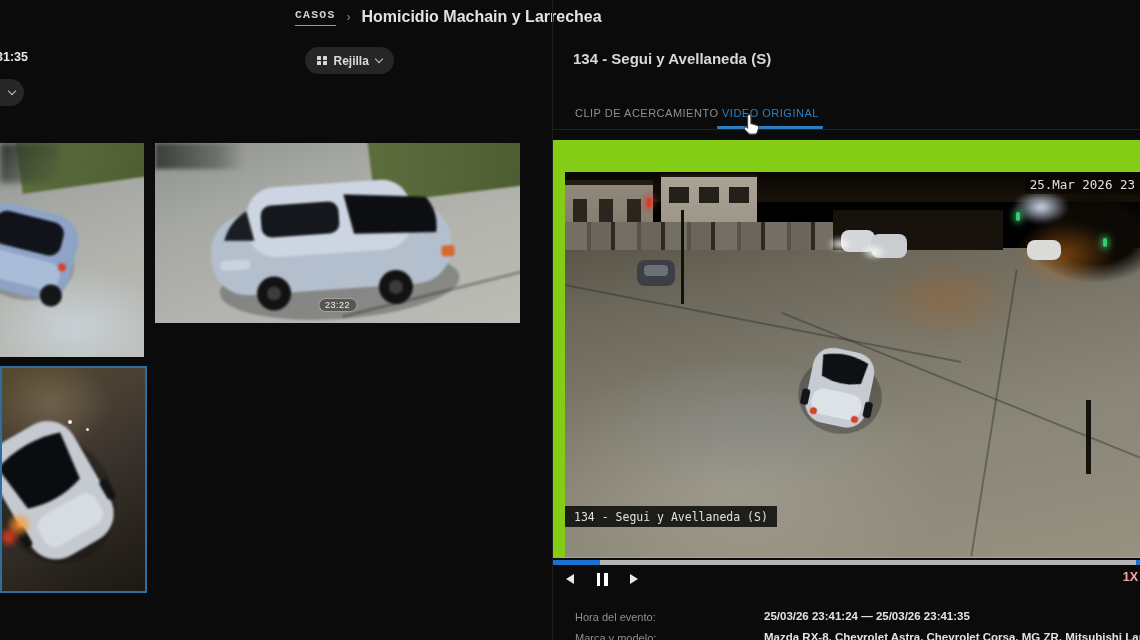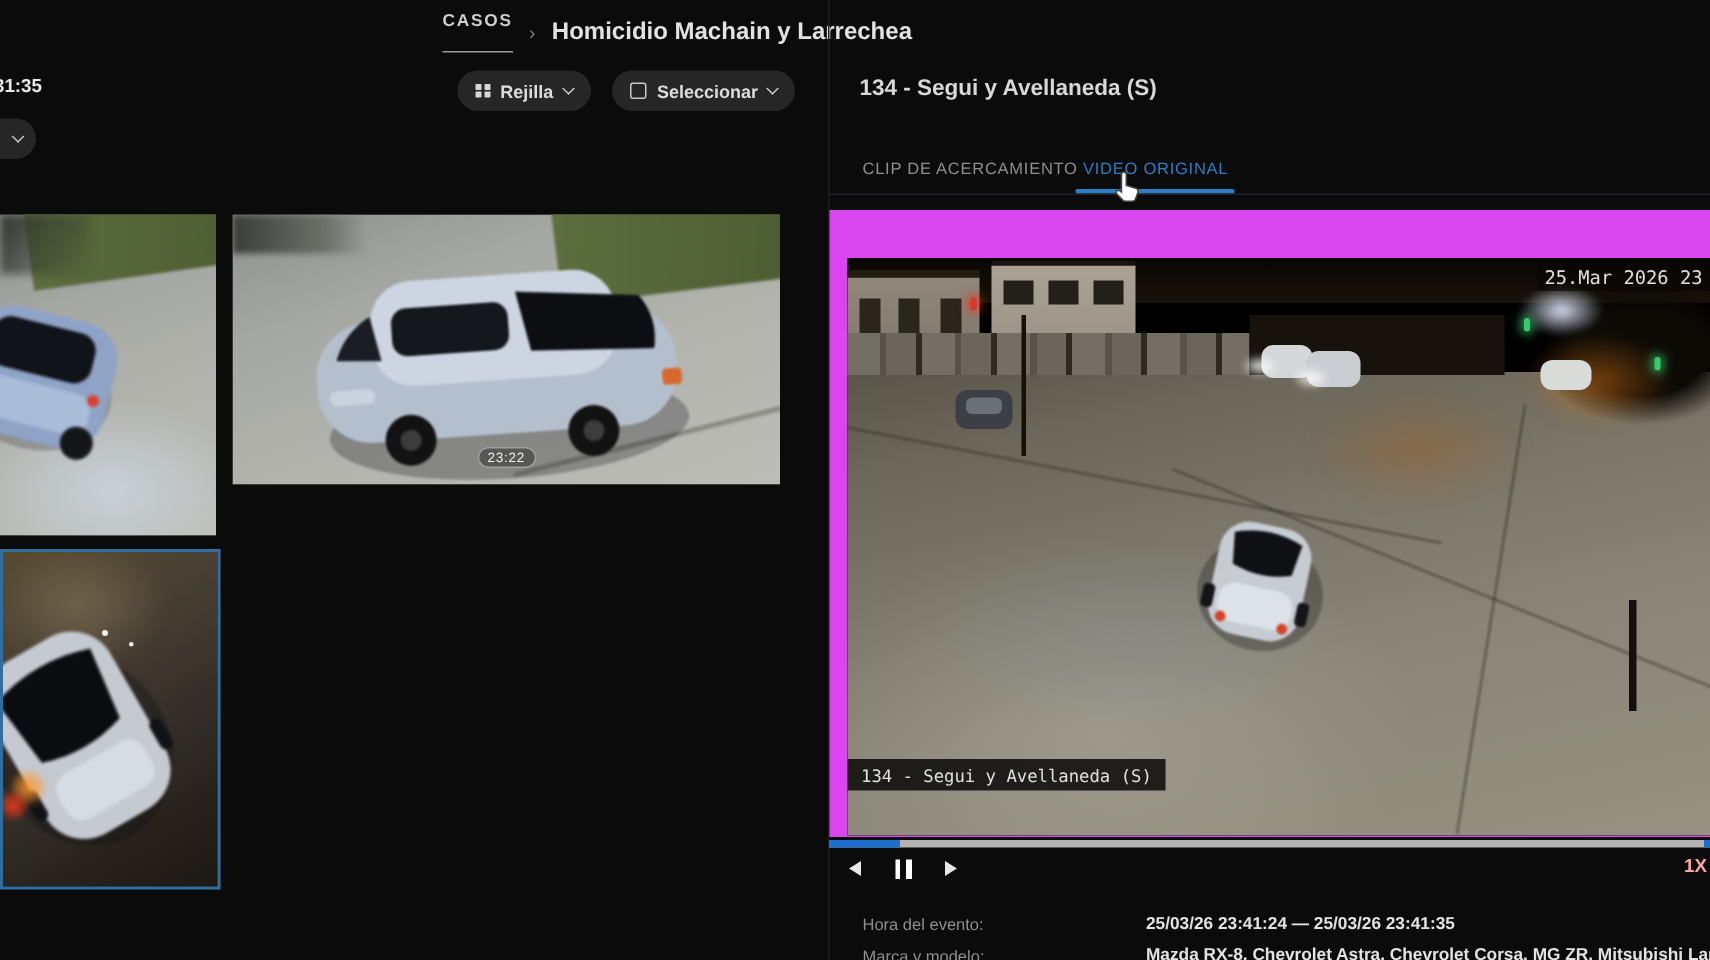--- a/index.html
+++ b/index.html
@@ -3,21 +3,21 @@
 <meta charset="utf-8">
 <style>
   * { margin:0; padding:0; box-sizing:border-box; }
   html,body { width:1140px; height:640px; overflow:hidden; background:#0b0b0c;
               font-family:"Liberation Sans", sans-serif; }
   #app { position:relative; width:1140px; height:640px; background:#0b0b0c; overflow:hidden; }
 
   
   .breadcrumb { position:absolute; left:295px; top:8px; display:flex; align-items:center; gap:11px; }
   .crumb-casos { font-size:11.5px; font-weight:700; letter-spacing:1.2px; color:#cfcfcf;
-                 border-bottom:1px solid #9a9a9a; padding-bottom:14px; cursor:pointer; }
+                 border-bottom:1px solid #9a9a9a; padding-bottom:4px; cursor:pointer;font-family:Liberation Mono, monospace; }
   .crumb-sep { color:#8a8a8a; font-size:12px; }
   .crumb-case { font-size:16px; font-weight:600; color:#e2e2e2; }
 
   
   .clipped-time { position:absolute; left:-4px; top:50px; font-size:12.5px; font-weight:700; color:#e8e8e8; }
   .pill { position:absolute; height:27px; background:#262626; border-radius:14px;
           display:flex; align-items:center; gap:7px; padding:0 12px; cursor:pointer; }
   .pill-clipped { left:-28px; top:79px; width:52px; justify-content:flex-end; padding-right:9px; }
   .pill-rejilla { left:305px; top:47px; }
   .pill-select  { left:408px; top:47px; }
@@ -62,21 +62,21 @@
   .vdivider { position:absolute; left:552px; top:0; width:1px; height:640px; background:#1e1e22; }
   .cam-title { position:absolute; left:573px; top:50px; font-size:15px; font-weight:600; color:#d8d8d8; }
   .tab { position:absolute; top:107px; font-size:11px; font-weight:400; letter-spacing:.5px; cursor:pointer; }
   .tab-inactive { left:575px; color:#8f8f8f; }
   .tab-active { left:722px; color:#2e7fc2; }
   .tab-underline { position:absolute; left:717px; top:126px; width:106px; height:3px; background:#2e7fc2; border-radius:1px; }
   .tabs-border { position:absolute; left:553px; top:129px; width:587px; height:1px; background:#232329; }
   .cursor-hand { position:absolute; left:741px; top:112px; width:22px; height:26px; z-index:40; }
 
   
-  .video-box { position:absolute; left:553px; top:140px; width:587px; height:418px; background:#d946ef;text-align:right; }
+  .video-box { position:absolute; left:553px; top:140px; width:587px; height:418px; background:#84cc16;text-align:right; }
   .footage { position:absolute; left:12px; top:32px; width:575px; height:385px; overflow:hidden; background:#000; }
   .sky { position:absolute; left:0; top:0; right:0; height:30px; background:linear-gradient(#090604,#181209); }
   .road { position:absolute; left:0; top:76px; right:0; bottom:0;
           background:linear-gradient(168deg,#595548 0%,#6b675a 16%,#7b776a 38%,#8a8678 62%,#969180 100%); }
   .road-glow { position:absolute; left:-40px; bottom:-60px; width:420px; height:260px;
                background:radial-gradient(closest-side, rgba(205,200,185,.28), transparent); }
   .road-blue { position:absolute; left:40px; top:110px; width:300px; height:140px;
                background:radial-gradient(closest-side, rgba(120,140,165,.18), transparent); }
   .seam { position:absolute; background:rgba(42,40,33,.4); filter:blur(.7px); }
   .bldg-left { position:absolute; left:0; top:8px; width:88px; height:70px;
@@ -158,25 +158,20 @@
     <span class="grid-ic">
         <i></i>
         <i></i>
         <i></i>
         <i></i>
       </span>
     <span class="pill-label">Rejilla</span>
     <span class="chev"></span>
   </div>
 
-  <div class="pill pill-select">
-    <span class="sq-ic"></span>
-    <span class="pill-label">Seleccionar</span>
-    <span class="chev"></span>
-  </div>
 
   <div class="thumb thumb1">
     <div class="day-road"></div>
     <div class="grass t1-grass-top"></div>
     <div class="t1-dark-tl"></div>
     <div class="t1-haze"></div>
     <svg width="130" height="120" viewBox="0 0 130 120" style="left:-36px; top:52px; transform:rotate(14deg); filter:blur(1px);">
       <ellipse cx="60" cy="66" rx="52" ry="40" fill="rgba(30,34,40,.25)"></ellipse>
       <rect x="14" y="14" width="96" height="86" rx="26" fill="#8ea3c6"></rect>
       <rect x="24" y="22" width="70" height="34" rx="12" fill="#10131a"></rect>

